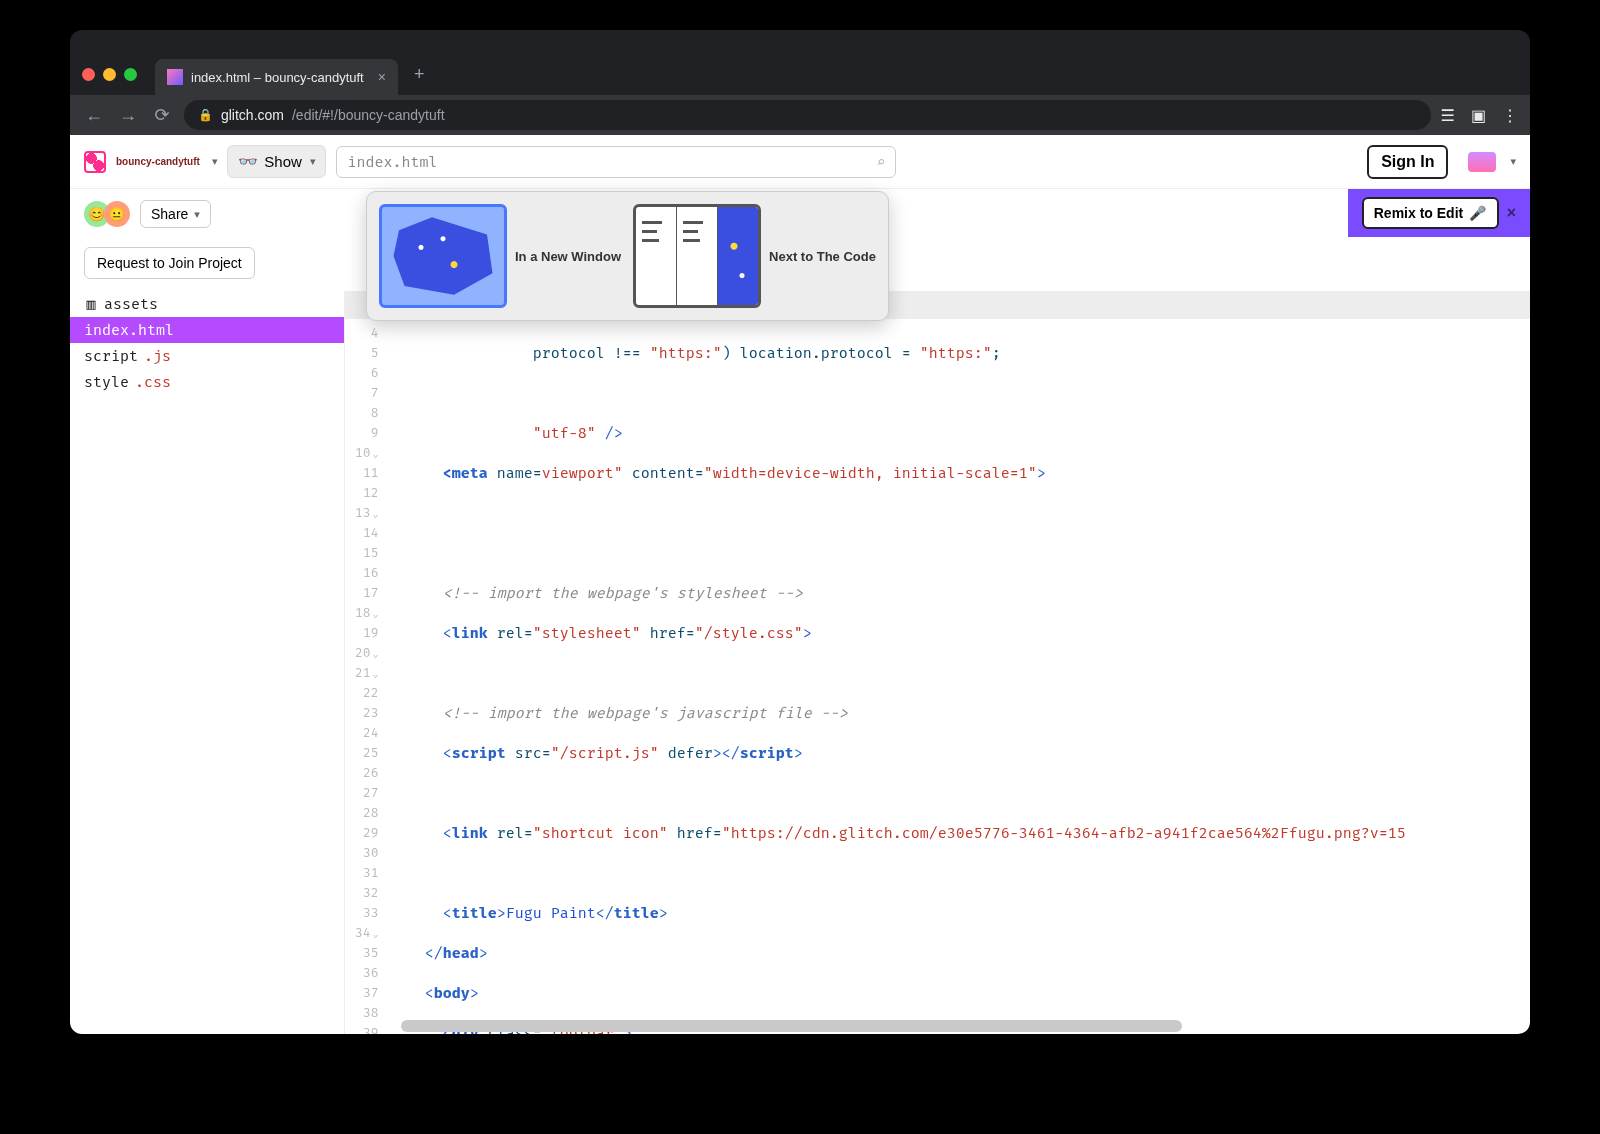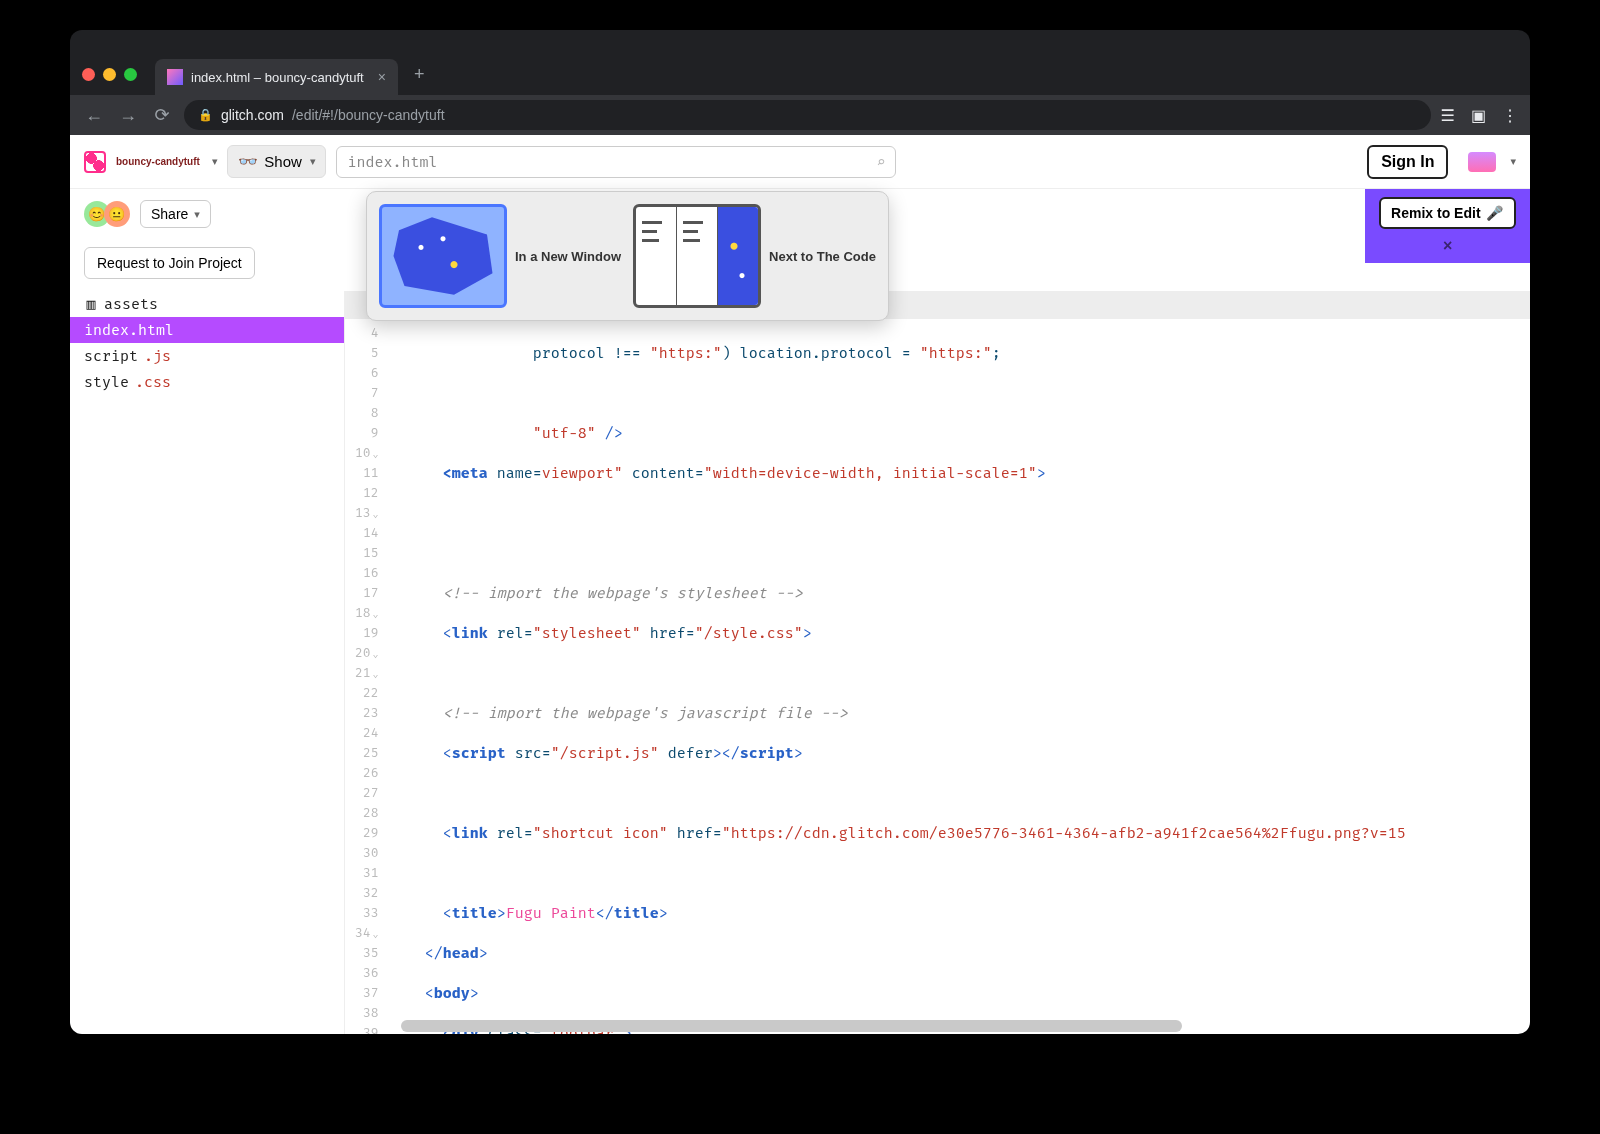--- a/index.html
+++ b/index.html
@@ -38,21 +38,21 @@
 .signin { border:2px solid #222; border-radius:6px; padding:6px 12px; font-weight:700; font-size:16px; background:#fff;}
 .avatar { width:28px; height:20px; background:linear-gradient(180deg,#d58bff,#ff6eb4); border-radius:4px; margin-left:10px; }
 .tiny-chev { font-size:11px; color:#666; margin-left:4px;}
 
 .secondbar { display:flex; align-items:center; height:50px; padding: 0 14px; gap:10px; position:relative;}
 .emoji-pair { display:flex; }
 .emoji-circle { width:26px; height:26px; border-radius:50%; display:flex; align-items:center; justify-content:center; font-size:14px; }
 .ec1 { background:#98e89a; }
 .ec2 { background:#ff9d7a; margin-left:-6px;}
 .share-btn { border:1px solid #ccc; border-radius:6px; padding:5px 10px; font-size:14px; display:flex; align-items:center; gap:4px; background:#fff;}
-.remix-wrap { position:absolute; right:0; top:0; background:#7a4bff; padding:8px 14px; display:flex; align-items:center; gap:8px;flex-direction:column;}
+.remix-wrap { position:absolute; right:0; top:0; background:#7a4bff; padding:8px 14px; display:flex; align-items:center; gap:8px;}
 .remix-btn { background:#fff; border:2px solid #222; border-radius:6px; padding:6px 10px; font-weight:700; font-size:14px; display:flex; gap:6px; align-items:center;}
 .remix-close { color:#3a2370; font-size:16px; font-weight:700; }
 .join-btn { border:1px solid #ccc; border-radius:6px; padding:7px 12px; font-size:14px; background:#fff; margin:8px 14px 12px;}
 
 .body-row { flex:1; display:flex; overflow:hidden;}
 .sidebar { width:275px; border-right:1px solid #eee; padding-top:0;}
 .file-item { display:flex; align-items:center; gap:6px; padding:4px 14px; font-family:"Fira Mono", Menlo, monospace; font-size:15px; color:#222;}
 .file-item.active { background:#b54bff; color:#fff;}
 .file-item .ic { width:14px; display:inline-block; text-align:center;}
 .file-red { color:#c0392b;}
@@ -63,21 +63,21 @@
 .gutter { text-align:right; color:#bbb; padding:0 10px; user-select:none;}
 .gutter .ln { height:20px; font-size: 13px;}
 .gutter .fold::after { content:"⌄"; font-size:10px; color:#bbb; margin-left:2px;}
 .codelines { white-space:pre; padding-right:20px;}
 .codelines > div { height:20px; }
 .tok-tag { color:#2962c7; font-weight:700;}
 .tok-attr { color:#0c4a6e;}
 .tok-str { color:#c0392b;}
 .tok-punc { color:#2962c7;}
 .tok-comment { color:#8a8a8a; font-style: italic;}
-.tok-text { color:#ec4899;}
+.tok-text { color:#1d4ed8;}
 
 
 .show-popup { position:absolute; top:56px; left:296px; background:#ededed; border:1px solid #ccc; border-radius:10px; padding:12px; display:flex; gap:12px; box-shadow:0 6px 20px rgba(0,0,0,.2); z-index:50;}
 .popup-card { display:flex; flex-direction:row; align-items:center; gap:8px; }
 .thumb { width:128px; height:104px; border:3px solid #555; border-radius:6px; background:#fff; position:relative; overflow:hidden;}
 .thumb.active { border-color:#4a76ff; background:#8fb3ff;}
 .thumb .galaxy { position:absolute; inset:6px; background: radial-gradient(circle at 30% 40%, #fff 2px, transparent 3px), radial-gradient(circle at 60% 60%, #ffd83d 3px, transparent 4px), radial-gradient(circle at 50% 30%, #fff 2px, transparent 3px), #3a4fe0; clip-path: polygon(10% 20%, 40% 5%, 90% 25%, 95% 70%, 60% 95%, 15% 85%, 5% 50%); }
 .thumb.split { display:flex;}
 .thumb.split .pane { flex:1; border-right:1px solid #555;}
 .thumb.split .pane:last-child{border-right:none; background:#3a4fe0; background-image: radial-gradient(circle at 40% 40%, #ffd83d 3px, transparent 4px), radial-gradient(circle at 60% 70%, #fff 2px, transparent 3px);}

